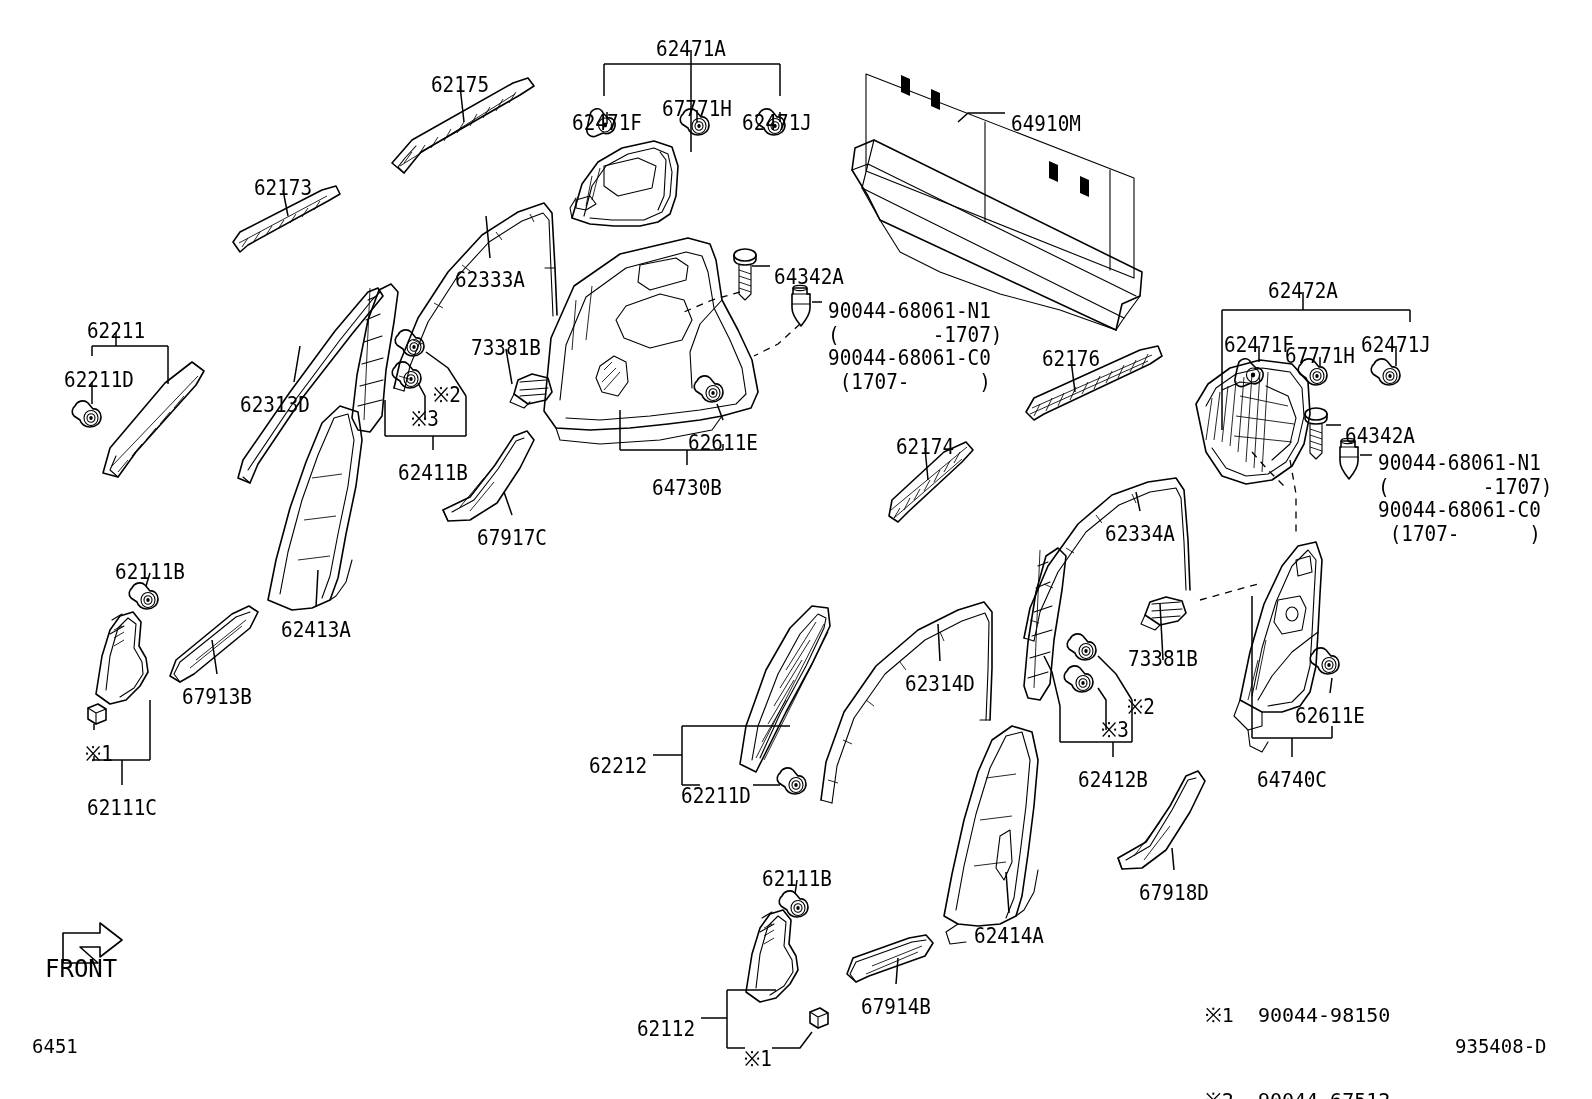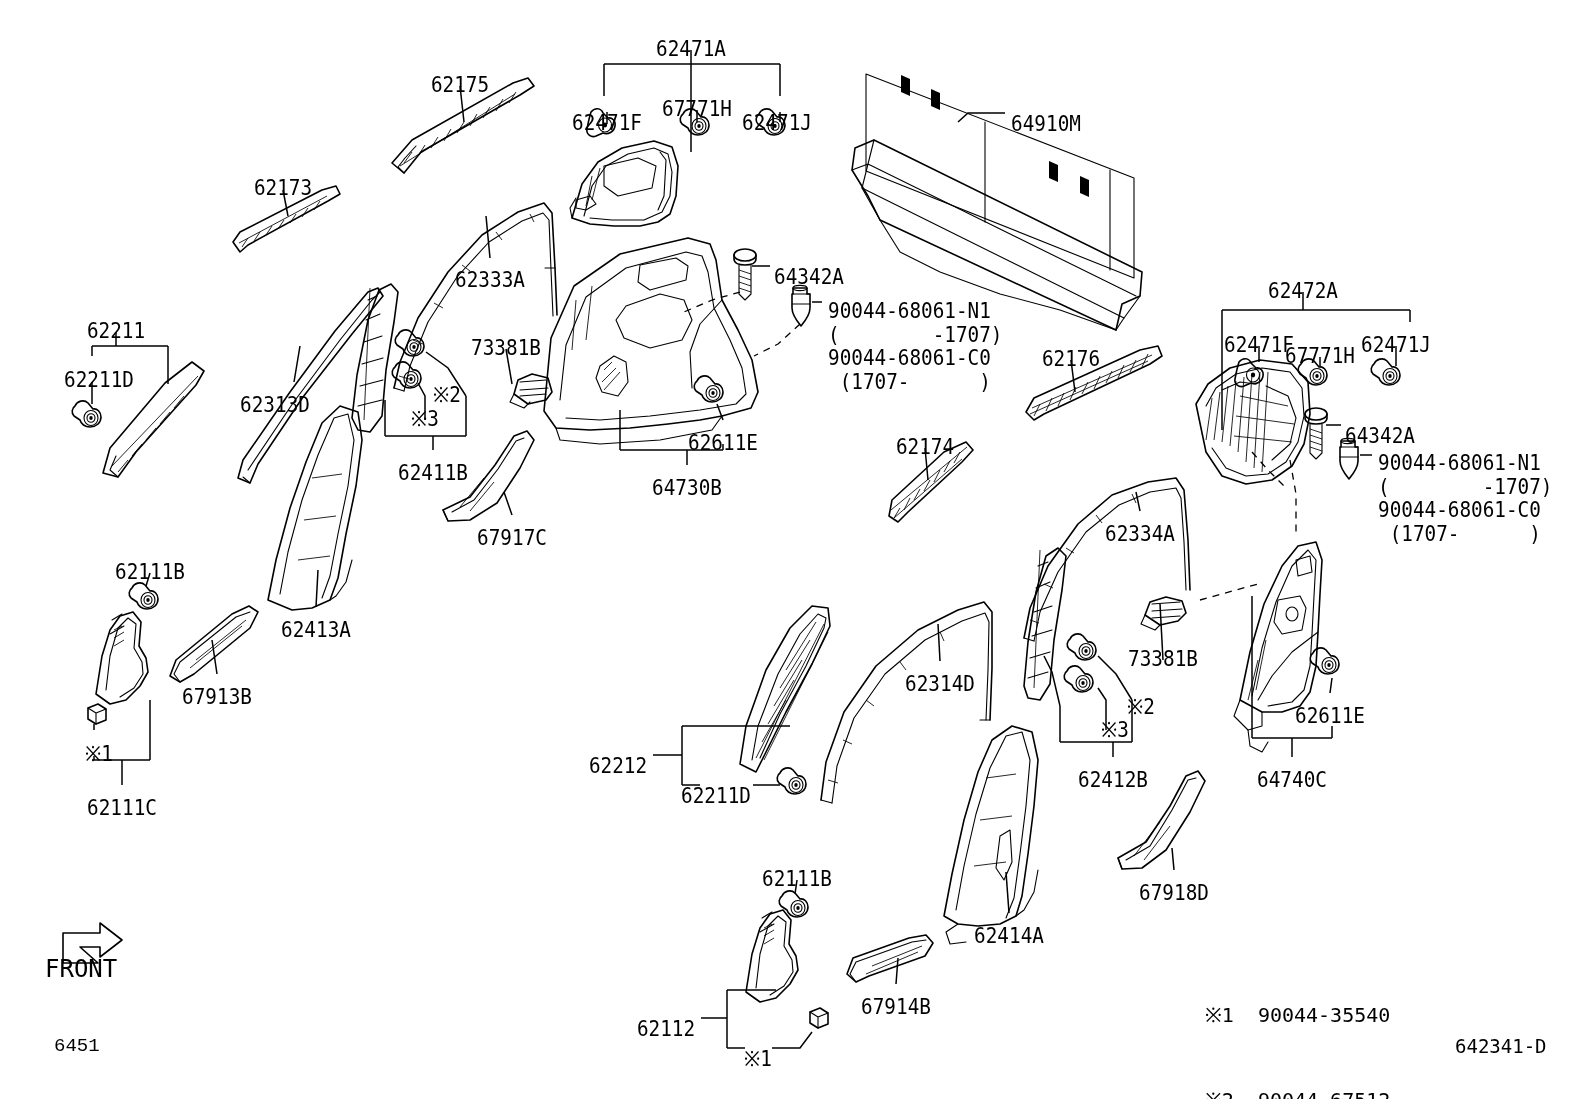--- a/index.html
+++ b/index.html
@@ -521,24 +521,24 @@
       <div class="lbl c" style="left: 896px; top: 996px;">67914B</div>
       <div class="lbl c" style="left: 666px; top: 1018px;">62112</div>
       <div class="lbl c" style="left: 758px; top: 1048px;">※1</div>
     </div>
   <div id="multi-layer">
       <div class="lbl" style="left: 828px; top: 300px;"><div>90044-68061-N1</div><div style="text-align: center;">(        -1707)</div><div>90044-68061-C0</div><div style="text-align: center;">(1707-      )</div></div>
       <div class="lbl" style="left: 1378px; top: 452px;"><div>90044-68061-N1</div><div style="text-align: center;">(        -1707)</div><div>90044-68061-C0</div><div style="text-align: center;">(1707-      )</div></div>
     </div>
 
   <div class="noteblock" style="left:1205px; top:944px;">
-    <div><span>※1</span>  <span>90044-35540</span></div>
+    <div><span>※1</span>  <span>90044-98150</span></div>
     <div><span>※2</span>  <span>90044-67512</span></div>
     
   </div>
 
   <div class="front-label" style="left:45px; top:955px;">FRONT</div>
 
-  <div class="corner" style="left:54px; top:1035px;font-family:Liberation Mono, monospace;">6451</div>
-
-  <div class="corner" style="left:1455px; top:1035px;">642341-D</div>
+  <div class="corner" style="left:32px; top:1035px;">6451</div>
+
+  <div class="corner" style="left:1455px; top:1035px;">935408-D</div>
 
 </div>
 
 </body></html>

